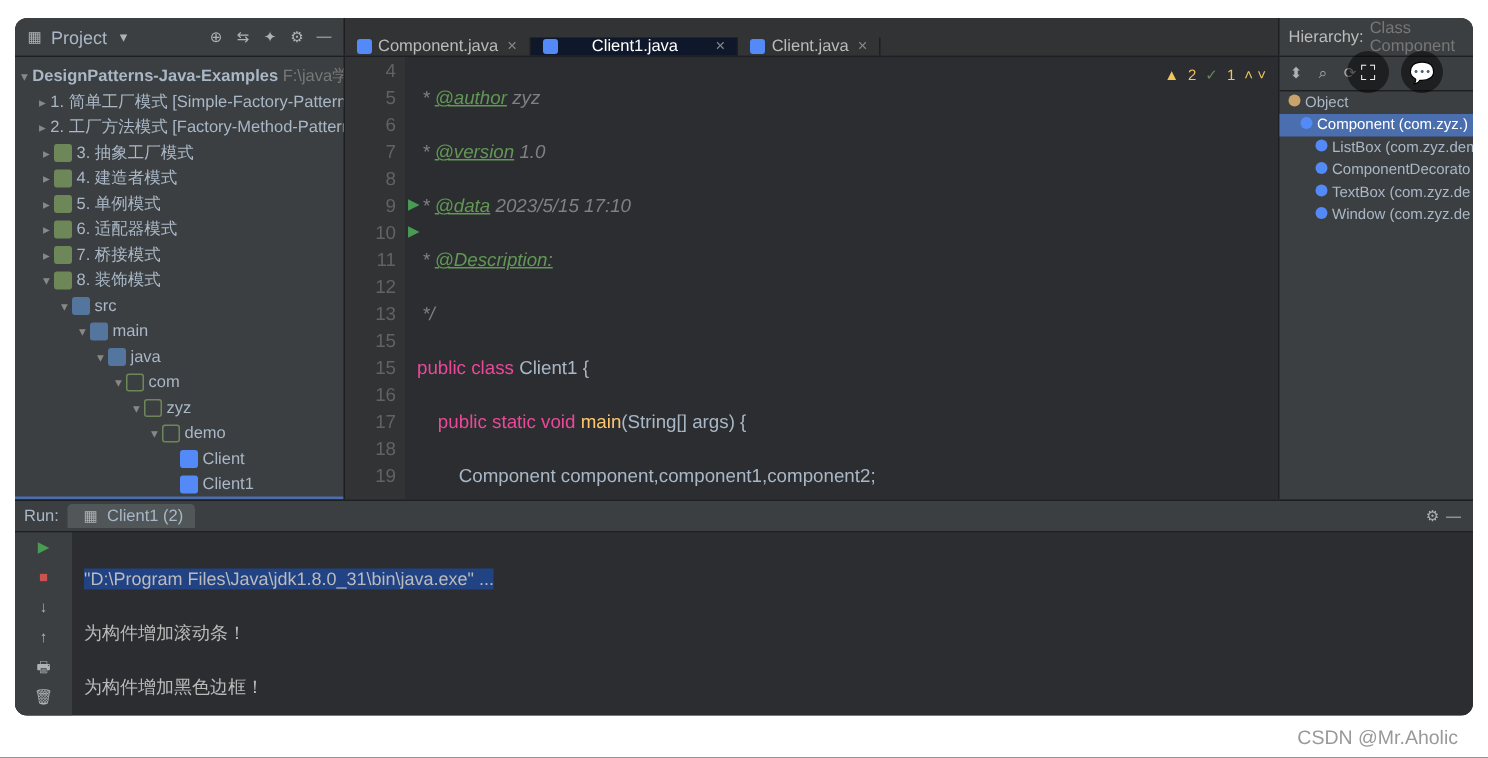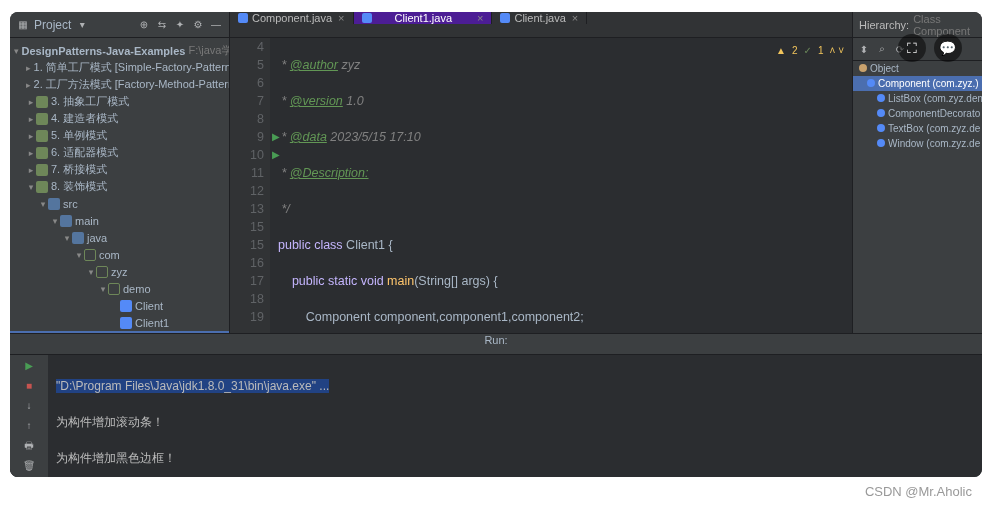--- a/index.html
+++ b/index.html
@@ -2,23 +2,23 @@
 <html><head>
 <meta charset="utf-8">
 <style>
 * { margin:0; padding:0; box-sizing:border-box; font-family:"Segoe UI",Arial,sans-serif; }
 body { background:#fff; width:992px; height:505px; overflow:hidden; position:relative; }
 .ide { position:absolute; top:12px; left:10px; right:10px; bottom:28px; background:#2b2d30; border-radius:8px; display:flex; flex-direction:column; overflow:hidden; color:#a9b7c6; font-size:12px; }
 .top { display:flex; height:26px; border-bottom:1px solid #1e1f22; }
 .proj-hdr { width:220px; display:flex; align-items:center; padding:0 6px; gap:4px; background:#3c3f41; border-right:1px solid #1e1f22; }
 .proj-hdr .spacer { flex:1; }
 .ico { width:14px; height:14px; display:inline-flex; align-items:center; justify-content:center; color:#afb1b3; font-size:10px; }
-.tabs { flex:1; display:flex; align-items:flex-start; background:#313335; }
+.tabs { flex:1; display:flex; align-items:flex-end; background:#313335; }
 .tab { display:flex; align-items:center; padding:0 8px; gap:4px; border-right:1px solid #1e1f22; color:#bbb; font-size:11px; cursor:pointer; }
-.tab.active { background:#4c1d95; color:#fff;gap:23px; }
+.tab.active { background:#0f172a; color:#fff;gap:23px; }
 .tab-ico { width:10px; height:10px; border-radius:2px; display:inline-block; }
 .tab-ico.c { background:#548af7; }
 .close { color:#888; font-size:11px; margin-left:2px; }
 .hier-hdr { width:130px; display:flex; align-items:center; padding:0 6px; gap:4px; background:#3c3f41; border-left:1px solid #1e1f22; font-size:11px; color:#bbb; }
 .middle { flex:1; display:flex; overflow:hidden; }
 .sidebar { width:220px; background:#3c3f41; border-right:1px solid #1e1f22; overflow:hidden; font-size:11px; }
 .tree { padding:4px 0; }
 .node { display:flex; align-items:center; height:17px; padding-left:4px; white-space:nowrap; cursor:pointer; }
 .node.sel { background:#4b6eaf; color:#fff; }
 .ar { width:10px; text-align:center; color:#888; font-size:9px; }
@@ -27,33 +27,33 @@
 .fico.pkg { background:#3c3f41; border:1px solid #6e8759; }
 .fico.dir { background:#54759e; }
 .fico.cls { background:#548af7; }
 .muted { color:#787878; }
 .editor { flex:1; display:flex; background:#2b2d30; font-family:Consolas,monospace; font-size:12.5px; line-height:18px; position:relative; }
 .gutter { width:40px; background:#313335; color:#606366; text-align:right; padding:0 6px 0 0; }
 .gutter div { height:18px; }
 .g-ico { position:absolute; left:42px; color:#499c54; font-size:10px; }
 .code { flex:1; padding:0 8px; white-space:pre; color:#a9b7c6; position:relative; }
 .code div { height:18px; }
-.kw { color:#c4b5fd; }
+.kw { color:#ec4899; }
 .com { color:#808080; font-style:italic; }
 .doctag { color:#629755; font-style:italic; text-decoration:underline; }
 .fn { color:#ffc66d; }
 .err-ind { position:absolute; top:4px; right:8px; font-size:10px; color:#f2c55c; display:flex; gap:6px; align-items:center; }
 .rpanel { width:130px; background:#3c3f41; border-left:1px solid #1e1f22; font-size:10px; }
 .rtool { display:flex; gap:4px; padding:4px; border-bottom:1px solid #1e1f22; }
 .rlist div { padding:2px 4px 2px 14px; white-space:nowrap; overflow:hidden; }
 .rlist .hi { background:#4b6eaf; color:#fff; }
 .dot { width:8px; height:8px; border-radius:50%; display:inline-block; margin-right:3px; }
 .dot.c { background:#548af7; }
 .dot.o { background:#c9a26d; }
-.run-hdr { height:22px; background:#3c3f41; border-top:1px solid #1e1f22; border-bottom:1px solid #1e1f22; display:flex; align-items:center; padding:0 6px; font-size:11px;flex-direction:column; }
+.run-hdr { height:22px; background:#3c3f41; border-top:1px solid #1e1f22; border-bottom:1px solid #1e1f22; display:flex; align-items:center; padding:0 6px; font-size:11px; }
 .run-tab { background:#515658; padding:1px 8px; border-radius:3px 3px 0 0; display:flex; align-items:center; gap:4px; }
 .run-hdr .spacer { flex:1; }
 .console { flex-shrink:0; height:122px; background:#2b2d30; display:flex; font-family:Consolas,monospace; font-size:12px; line-height:18px; }
 .cgutter { width:38px; background:#3c3f41; display:flex; flex-direction:column; align-items:center; padding-top:4px; gap:6px; }
 .cout { flex:1; padding:4px 8px; color:#bbb; white-space:pre; }
 .hl { background:#214283; }
 .watermark { position:absolute; bottom:6px; right:20px; font-size:13px; color:#999; font-family:Arial; }
 .badge-circ { position:absolute; top:34px; right:30px; display:flex; gap:8px; }
 .badge-circ span { width:28px; height:28px; border-radius:50%; background:rgba(0,0,0,0.5); display:flex; align-items:center; justify-content:center; color:#eee; font-size:14px; }
 </style>

